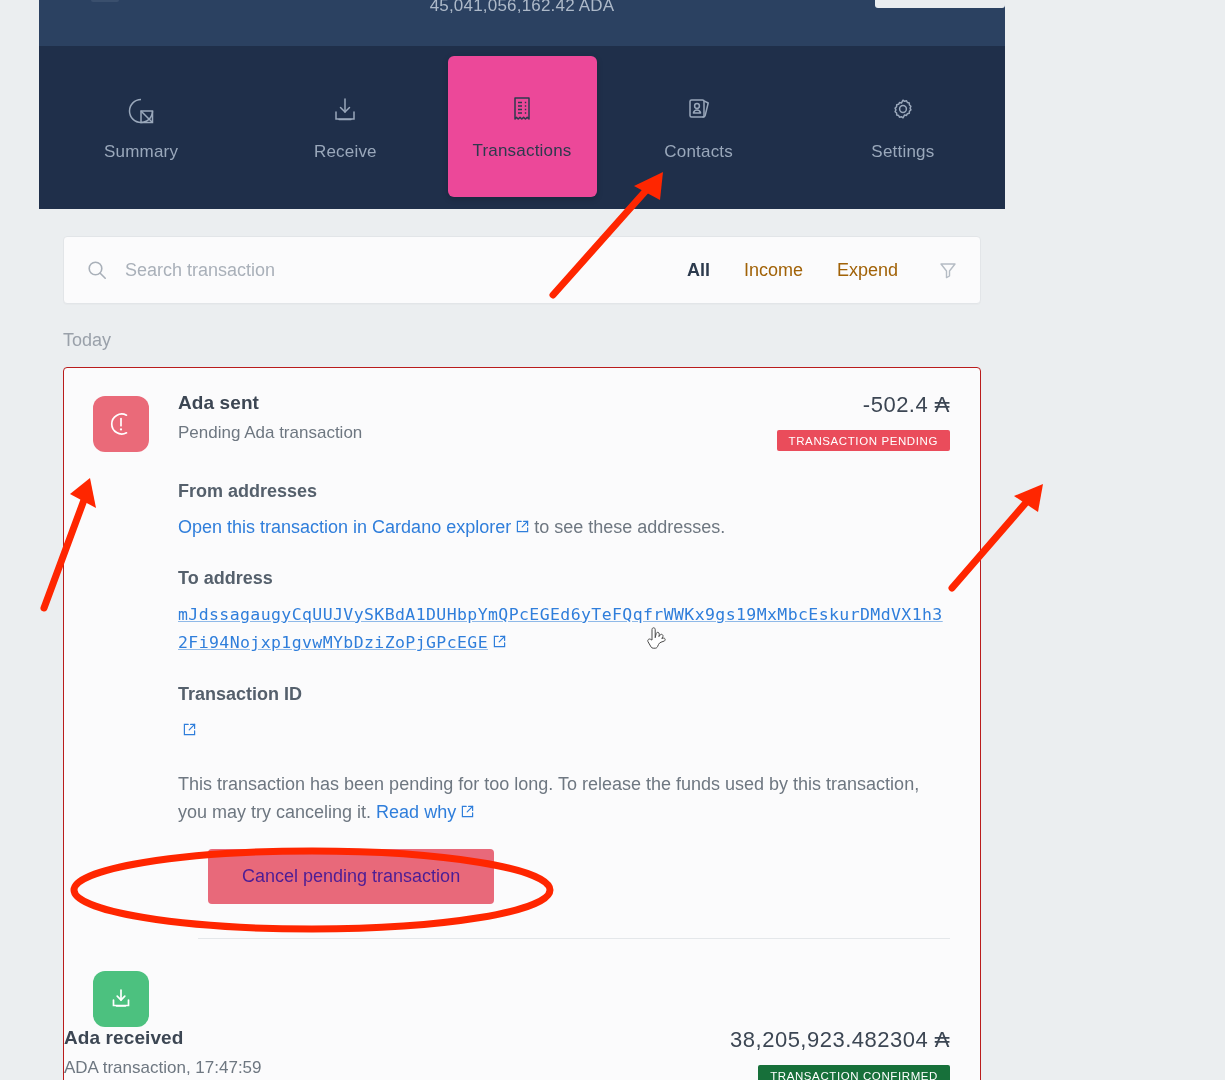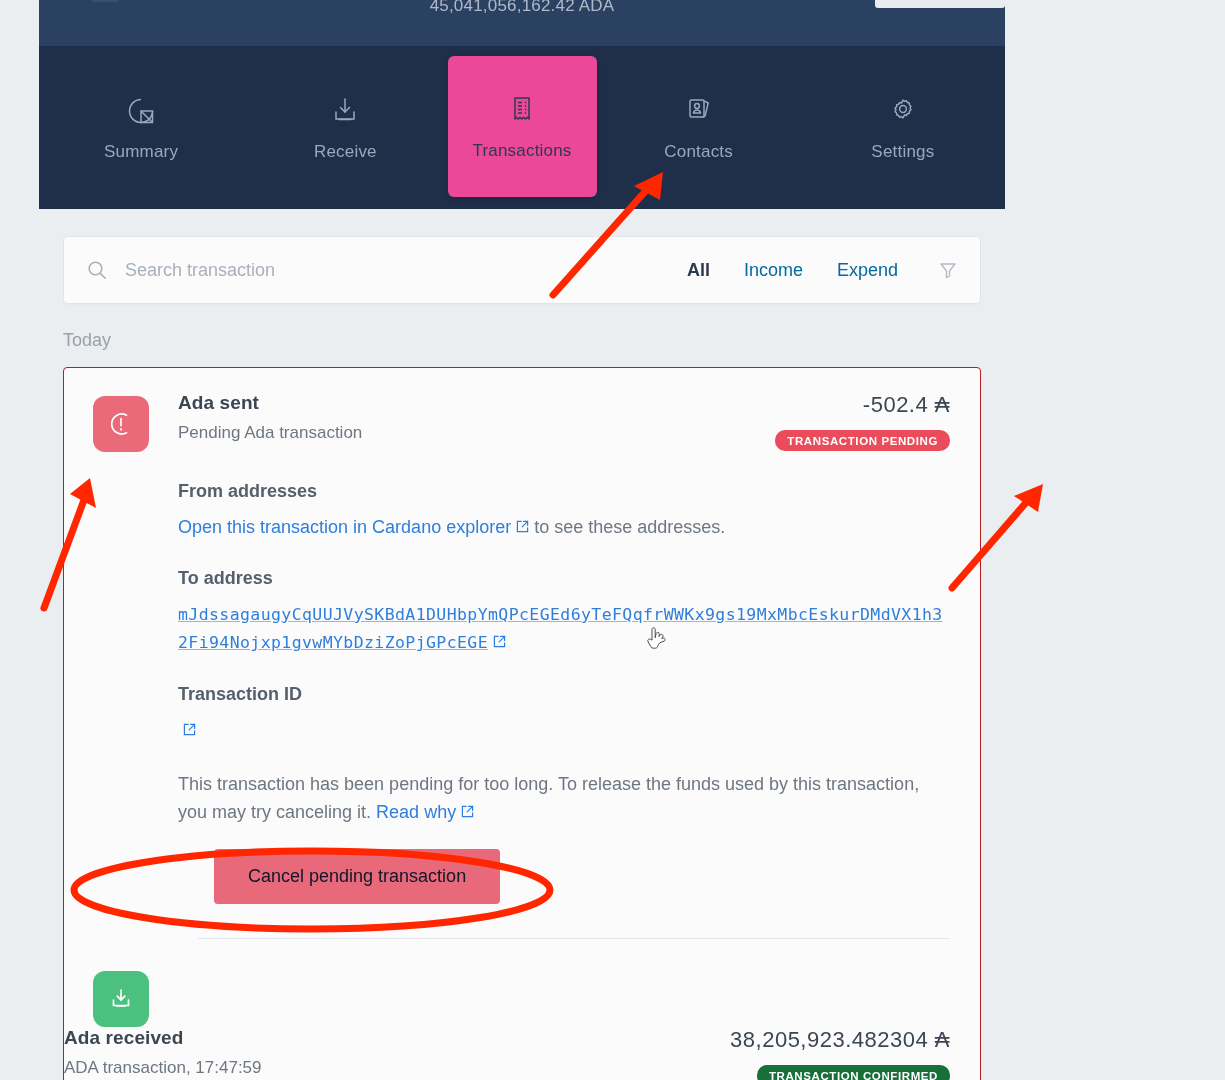--- a/index.html
+++ b/index.html
@@ -62,21 +62,21 @@
     box-shadow: 0 1px 1px rgba(0,0,0,.02);
   }
   .search-icon { width: 22px; height: 22px; margin-right: 17px; flex: 0 0 22px; }
   .search-input {
     flex: 1; border: none; outline: none; background: transparent;
     font-family: "Liberation Sans", sans-serif;
     font-size: 18px; color: #3c4653;
   }
   .search-input::placeholder { color: #a9b0b9; }
   .filters { display: flex; align-items: center; gap: 34px; }
-  .filter-opt { font-size: 18px; color: #0369a1; cursor: pointer; }
+  .filter-opt { font-size: 18px; color: #a16207; cursor: pointer; }
   .filter-opt.selected { color: #2c3a4d; font-weight: 700; }
   .filter-icon { width: 20px; height: 20px; margin-left: 6px; cursor:pointer; }
 
   
   .day-label {
     font-size: 18px; color: #9aa1aa;
     padding: 26px 0 16px 24px;
   }
 
   
@@ -92,46 +92,46 @@
   }
   .tx-avatar svg { width: 28px; height: 28px; }
   .tx-main { flex: 1; padding-right: 30px; }
   .tx-toprow { display: flex; justify-content: space-between; align-items: flex-start; }
   .tx-title { font-size: 19px; font-weight: 700; color: #3c4653; letter-spacing:.1px; }
   .tx-sub { font-size: 17px; color: #6e7781; margin-top: 9px; }
   .tx-amount-col { text-align: right; }
   .tx-amount { font-size: 22px; color: #3c4653; letter-spacing: .5px; white-space: nowrap; }
   .badge {
     display: inline-block; margin-top: 12px;
-    padding: 5px 12px 4px 12px; border-radius: 10px;
-    font-size: 11.5px; font-weight: 700; letter-spacing: .6px; color: #fff;
+    padding: 5px 12px 4px 12px; border-radius: 2px;
+    font-size: 11.5px; font-weight: 400; letter-spacing: .6px; color: #fff;
   }
   .badge.pending { background: #ea4c5b; }
   .badge.confirmed { background: #17703a; }
 
   
   .tx-details { padding: 30px 0 0 114px; }
   .detail-head { font-size: 18px; font-weight: 700; color: #55606c; margin-bottom: 12px; }
   .detail-text { font-size: 18px; color: #6e7781; line-height: 1.55; }
   .link { color: #2f7edb; text-decoration: none; cursor: pointer; }
   .link.underlined { text-decoration: underline; text-decoration-color: #8fb9e8; }
   .mono {
     font-family: "DejaVu Sans Mono", "Liberation Mono", monospace;
     font-size: 16.5px; letter-spacing: .4px; line-height: 1.72;
     word-break: break-all;
   }
   .ext-icon { display:inline-block; width:13px; height:13px; margin-left:5px; vertical-align: baseline; }
   .detail-block { margin-bottom: 26px; }
   .pending-note { font-size: 18px; color: #6e7781; line-height: 1.55; margin-bottom: 22px; max-width: 1030px; }
   .cancel-btn {
-    display: inline-block; background: #e8697a; color: #0f172a;
+    display: inline-block; background: #e8697a; color: #4c1d95;
     border: none; border-radius: 4px;
     font-family: "Liberation Sans", sans-serif;
     font-size: 18px; padding: 17px 34px; cursor: pointer;
-    margin-left: 16px;
+    margin-left: 10px;
   }
   .cancel-wrap { padding-left: 134px; padding-bottom: 34px; }
   .tx-divider { height: 1px; background: #e4e7ea; margin: 0 30px 0 134px; }
   .tx-row-second { padding: 28px 0 24px 0; flex-direction: column; }
 
   
   .anno { position: absolute; pointer-events: none; }
   .cursor-glyph {
     position: absolute; left: 645px; top: 626px;
     width: 22px; height: 26px; pointer-events: none;

